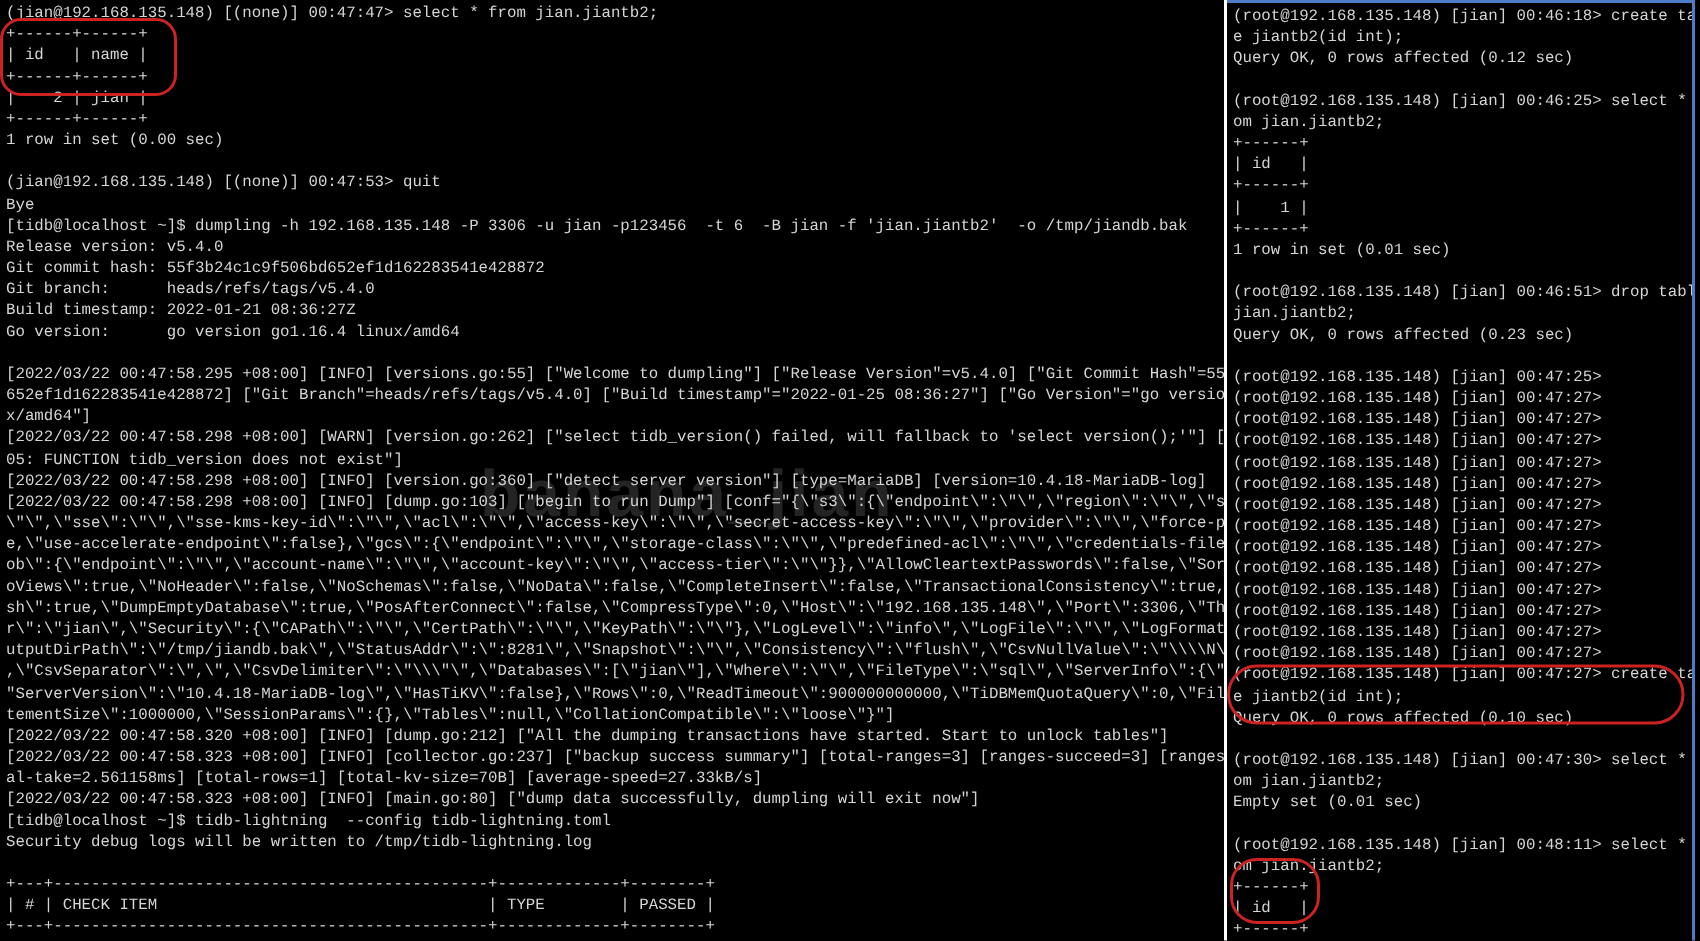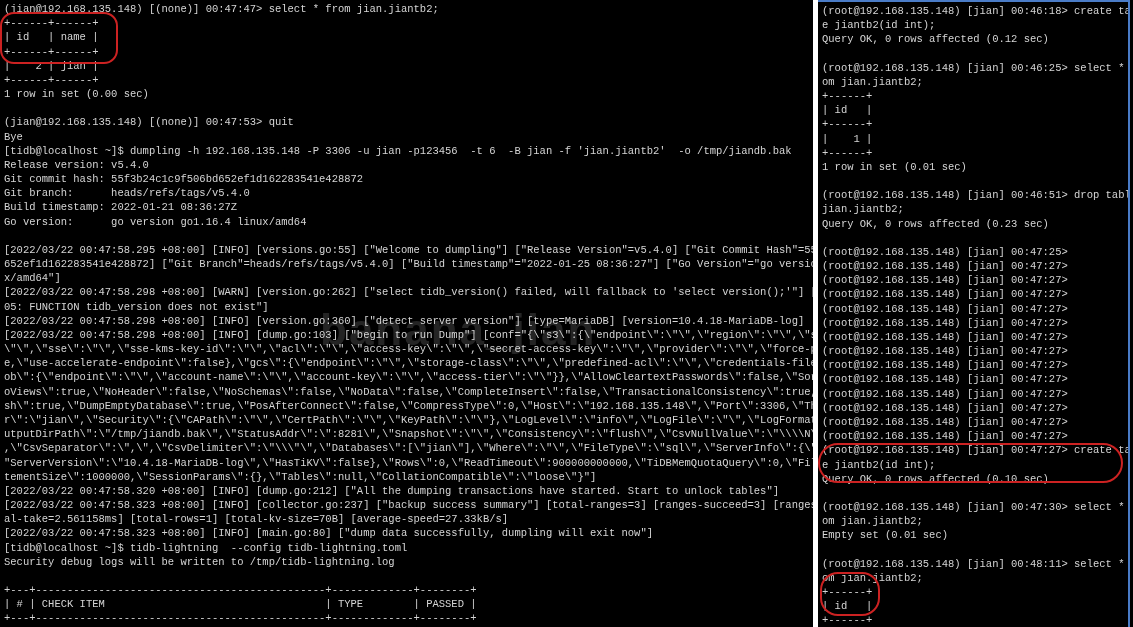--- a/index.html
+++ b/index.html
@@ -9,21 +9,21 @@
   font-family: "Courier New", monospace;
   font-size: 10.5px;
   line-height: 1.35;
   width: 1133px;
   height: 627px;
   display: flex;
   overflow: hidden;
 }
 .pane-left {
   width: 818px;
-  border-right: 5px solid #ffffff;
+  border-right: 2px solid #ffffff;
   overflow: hidden;
   padding: 2px 4px;
   position: relative;
 }
 .pane-right {
   width: 312px;
   overflow: hidden;
   padding: 2px 4px;
   position: relative;
   border-top: 2px solid #4a7cc7;

